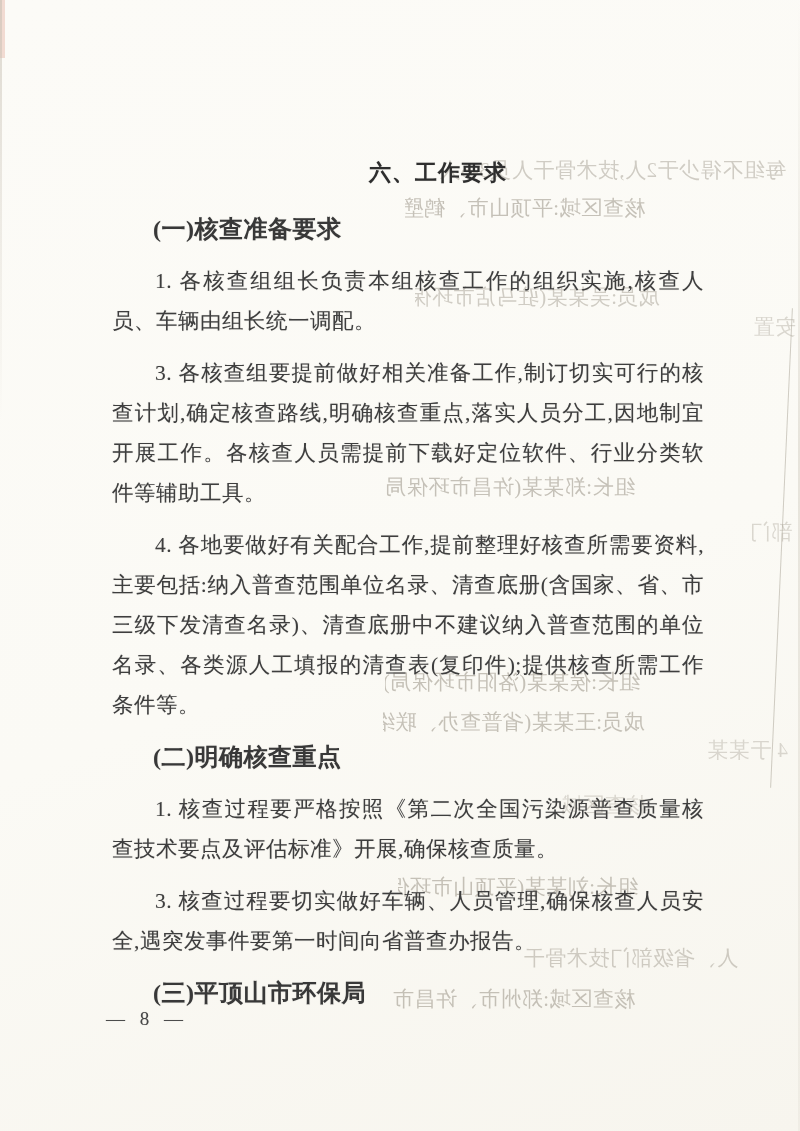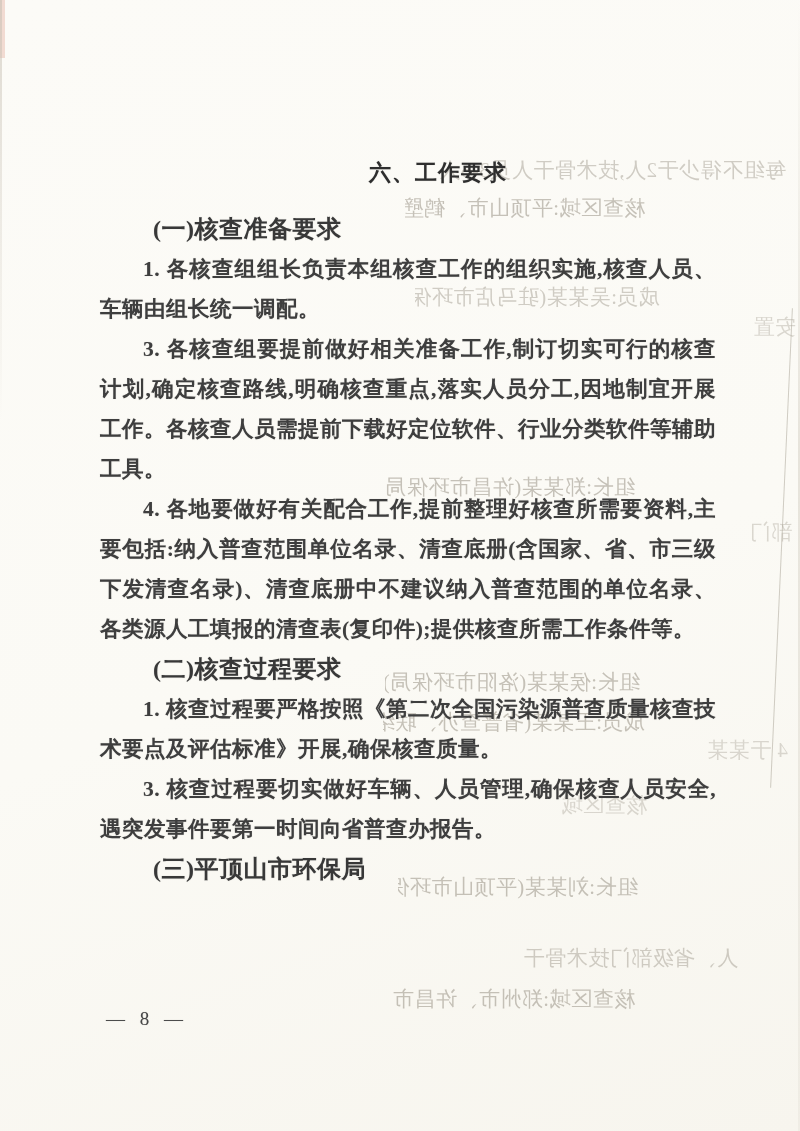--- a/index.html
+++ b/index.html
@@ -40,23 +40,22 @@
     margin: 0;
     padding-left: 53px;
     font-size: 24px;
     font-weight: 600;
     line-height: 40px;
     color: #383838;
     text-align: left;
   }
   .section-title.first { margin-top: 5px; }
   .main-text p {
-    margin: 0;
+    margin: 12px;
     text-indent: 43px;
-    font-weight: bold;
   }
   
   .page-number {
     position: absolute;
     left: 106px; top: 1008px;
     font-size: 19px;
     color: #474747;
     letter-spacing: 5px;
     text-shadow: 0 0 1px rgba(70,70,70,0.3);
   }
@@ -124,21 +123,21 @@
     <h2 class="doc-heading">六、工作要求</h2>
 
     <div>
       <h3 class="section-title first">(一)核查准备要求</h3>
       <p>1. 各核查组组长负责本组核查工作的组织实施,核查人员、车辆由组长统一调配。</p>
       <p>3. 各核查组要提前做好相关准备工作,制订切实可行的核查计划,确定核查路线,明确核查重点,落实人员分工,因地制宜开展工作。各核查人员需提前下载好定位软件、行业分类软件等辅助工具。</p>
       <p>4. 各地要做好有关配合工作,提前整理好核查所需要资料,主要包括:纳入普查范围单位名录、清查底册(含国家、省、市三级下发清查名录)、清查底册中不建议纳入普查范围的单位名录、各类源人工填报的清查表(复印件);提供核查所需工作条件等。</p>
     </div>
 
     <div>
-      <h3 class="section-title">(二)核查过程要求</h3>
+      <h3 class="section-title">(二)明确核查重点</h3>
       <p>1. 核查过程要严格按照《第二次全国污染源普查质量核查技术要点及评估标准》开展,确保核查质量。</p>
       <p>3. 核查过程要切实做好车辆、人员管理,确保核查人员安全,遇突发事件要第一时间向省普查办报告。</p>
     </div>
 
     <div>
       <h3 class="section-title">(三)平顶山市环保局</h3>
     </div>
   </div>
 
   <div class="page-number">— 8 —</div>

